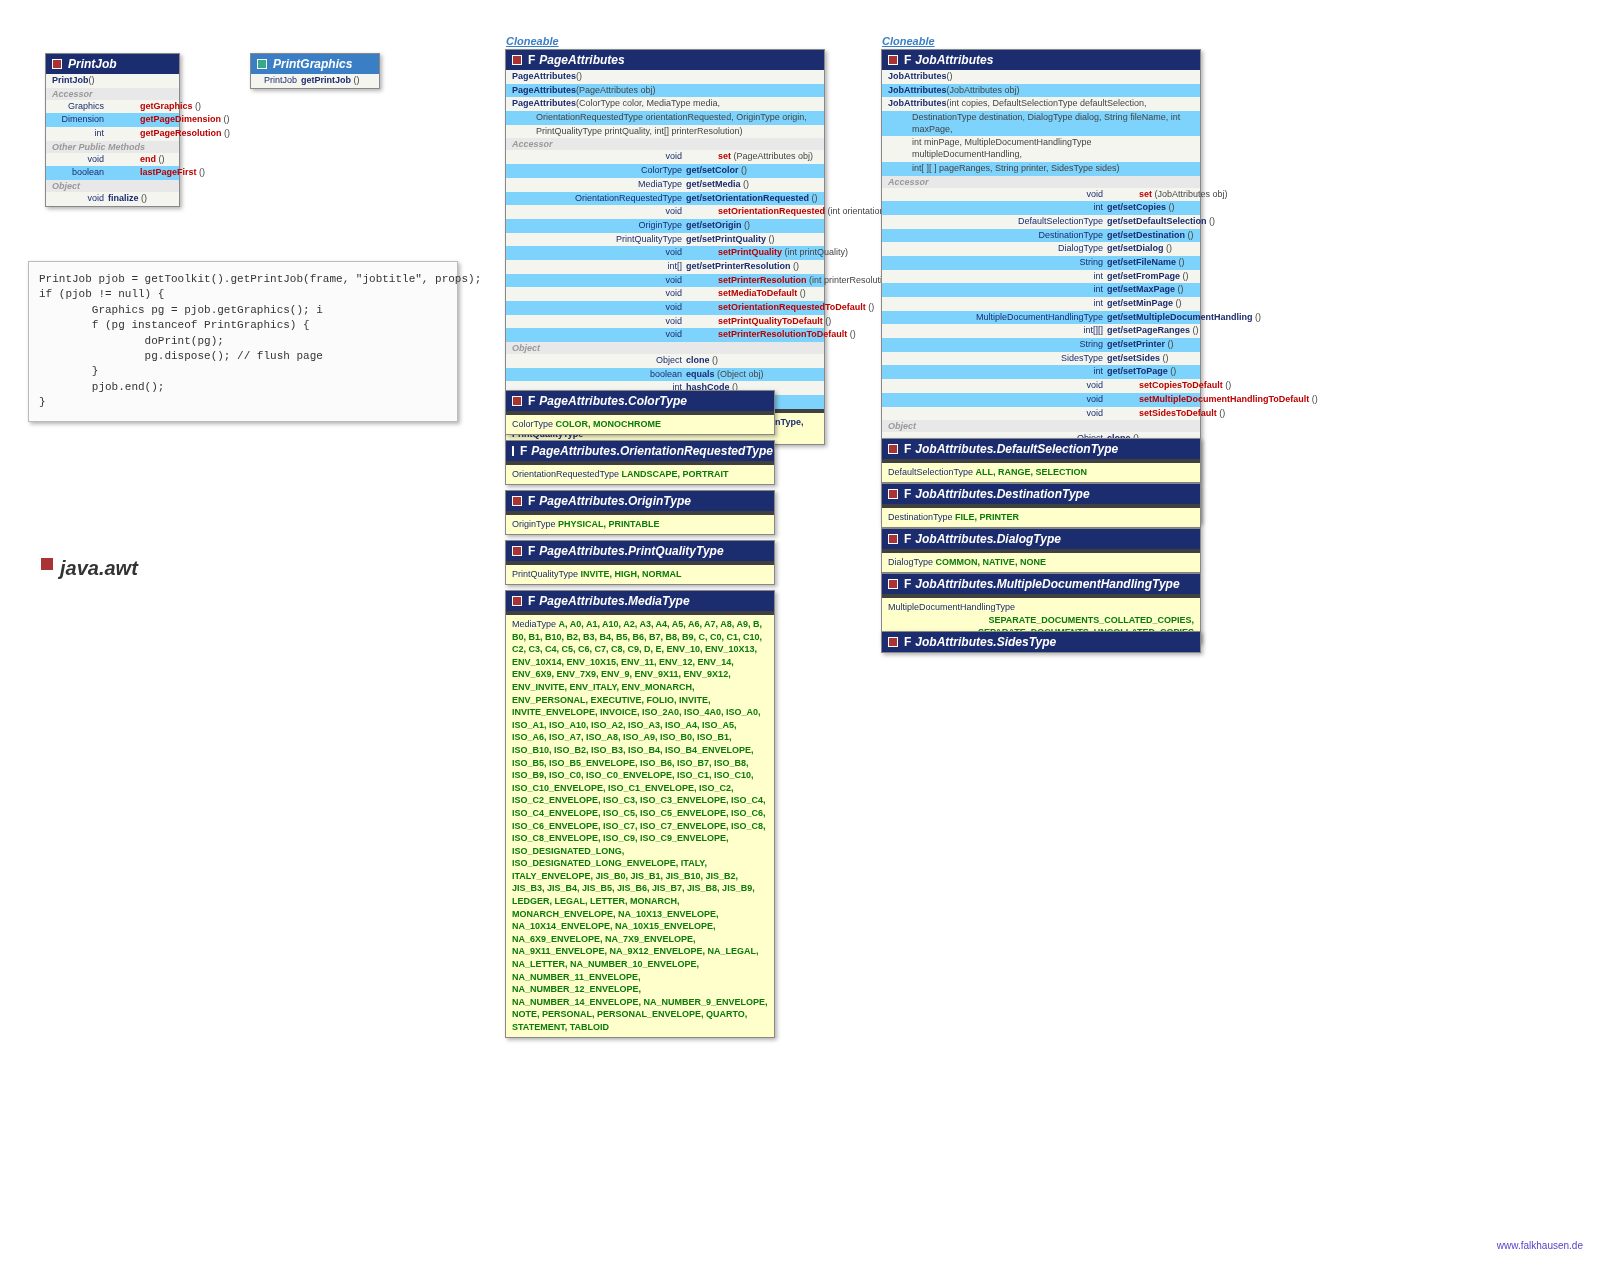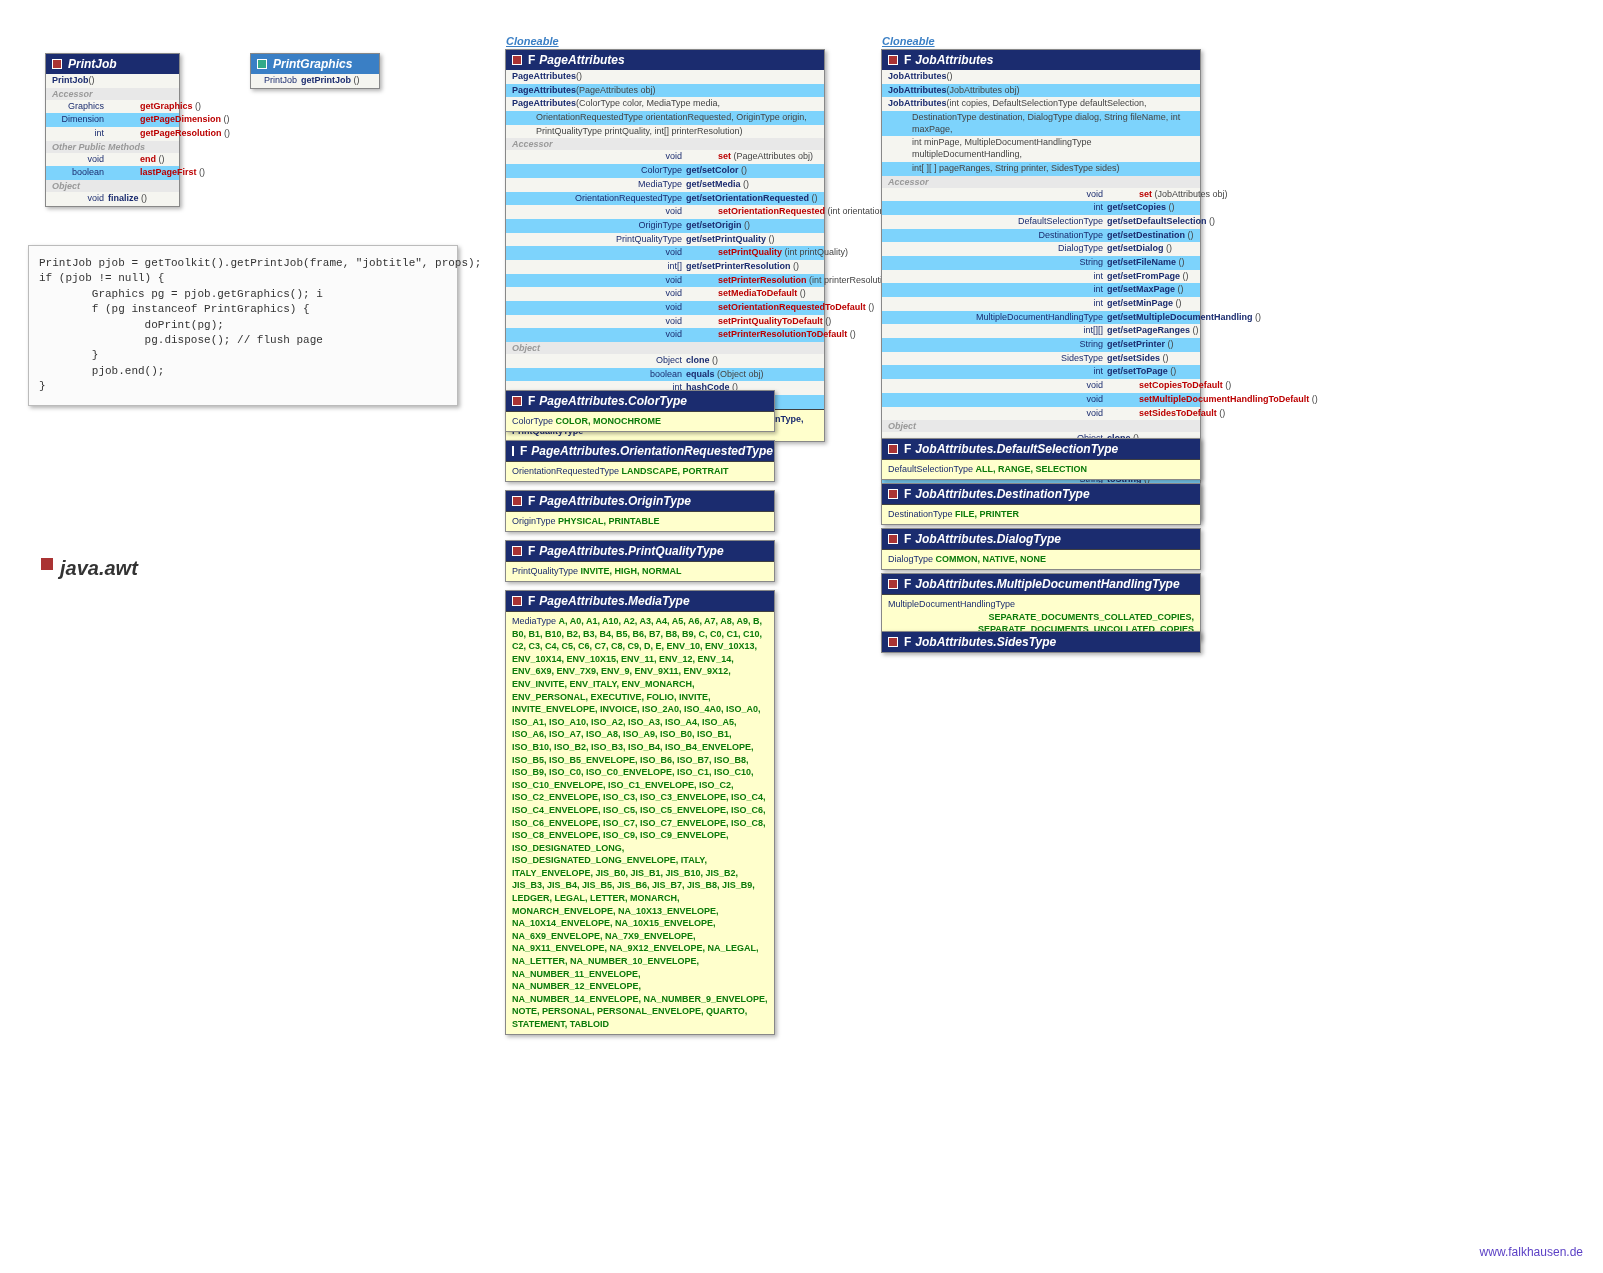--- a/index.html
+++ b/index.html
@@ -12,27 +12,27 @@
   .section-hdr { background: #e8e8e8; color: #999; font-style: italic; font-size: 9px; padding: 1px 6px; font-weight: bold; }
   .row { display: flex; padding: 1px 6px; font-size: 9px; line-height: 1.3; }
   .row:nth-child(odd) { background: #f5f5f0; }
   .row-l { flex: 0 0 auto; text-align: right; color: #1b2c6f; margin-right: 4px; white-space: nowrap; }
   .row-r { flex: 1; white-space: nowrap; }
   .name { color: #1b2c6f; font-weight: bold; }
   .name.red { color: #b00; padding-left: 32px; }
   .name.green { color: #0a7a0a; }
   .param { color: #444; }
   .type-l { color: #1b2c6f; }
-  .footer-row { background: #ffffcc; padding: 3px 6px; font-size: 9px; color: #1b2c6f; border-top: 1px solid #404040; line-height: 1.4; }
+  .footer-row { background: #ffffcc; padding: 3px 6px; font-size: 9px; color: #1b2c6f; border-top: 4px solid #404040; line-height: 1.4; }
   .footer-row .name.green { color: #0a7a0a; font-weight: bold; }
   .cloneable { position: absolute; color: #3a7fc5; font-style: italic; font-size: 11px; font-weight: bold; text-decoration: underline; }
-  .code-box { position: absolute; border: 1px solid #bbb; box-shadow: 2px 2px 4px rgba(0,0,0,0.3); background: #fbfbfb; padding: 10px; font-family: "Courier New", monospace; font-size: 11px; white-space: pre; color: #333; line-height: 1.4; }
+  .code-box { position: absolute; border: 1px solid #bbb; box-shadow: 2px 2px 4px rgba(0,0,0,0.3); background: #fbfbfb; padding: 10px; font-family: "Courier New", monospace; font-size: 11px; white-space: pre; color: #333; line-height: 1.4; margin-top: 16px; }
   .pkg { position: absolute; font-weight: bold; font-style: italic; font-size: 20px; color: #333; display: flex; align-items: flex-start; }
   .pkg .icon-sq { width: 14px; height: 14px; }
-  .credit { position: absolute; right: 20px; bottom: 14px; font-size: 12px; color: #5a3fc5; text-align: center; }
+  .credit { position: absolute; right: 20px; bottom: 22px; font-size: 10px; color: #5a3fc5; text-align: center; }
   .rows { display: flex; flex-direction: column; }
   .align-col .row-l { min-width: 170px; }
   .align-col-j .row-l { min-width: 215px; }
 </style>
 </head>
 <body>
 
 <div class="pkg" style="left:40px; top:557px;">
   <span class="icon-sq"></span>
   <span>java.awt</span>

